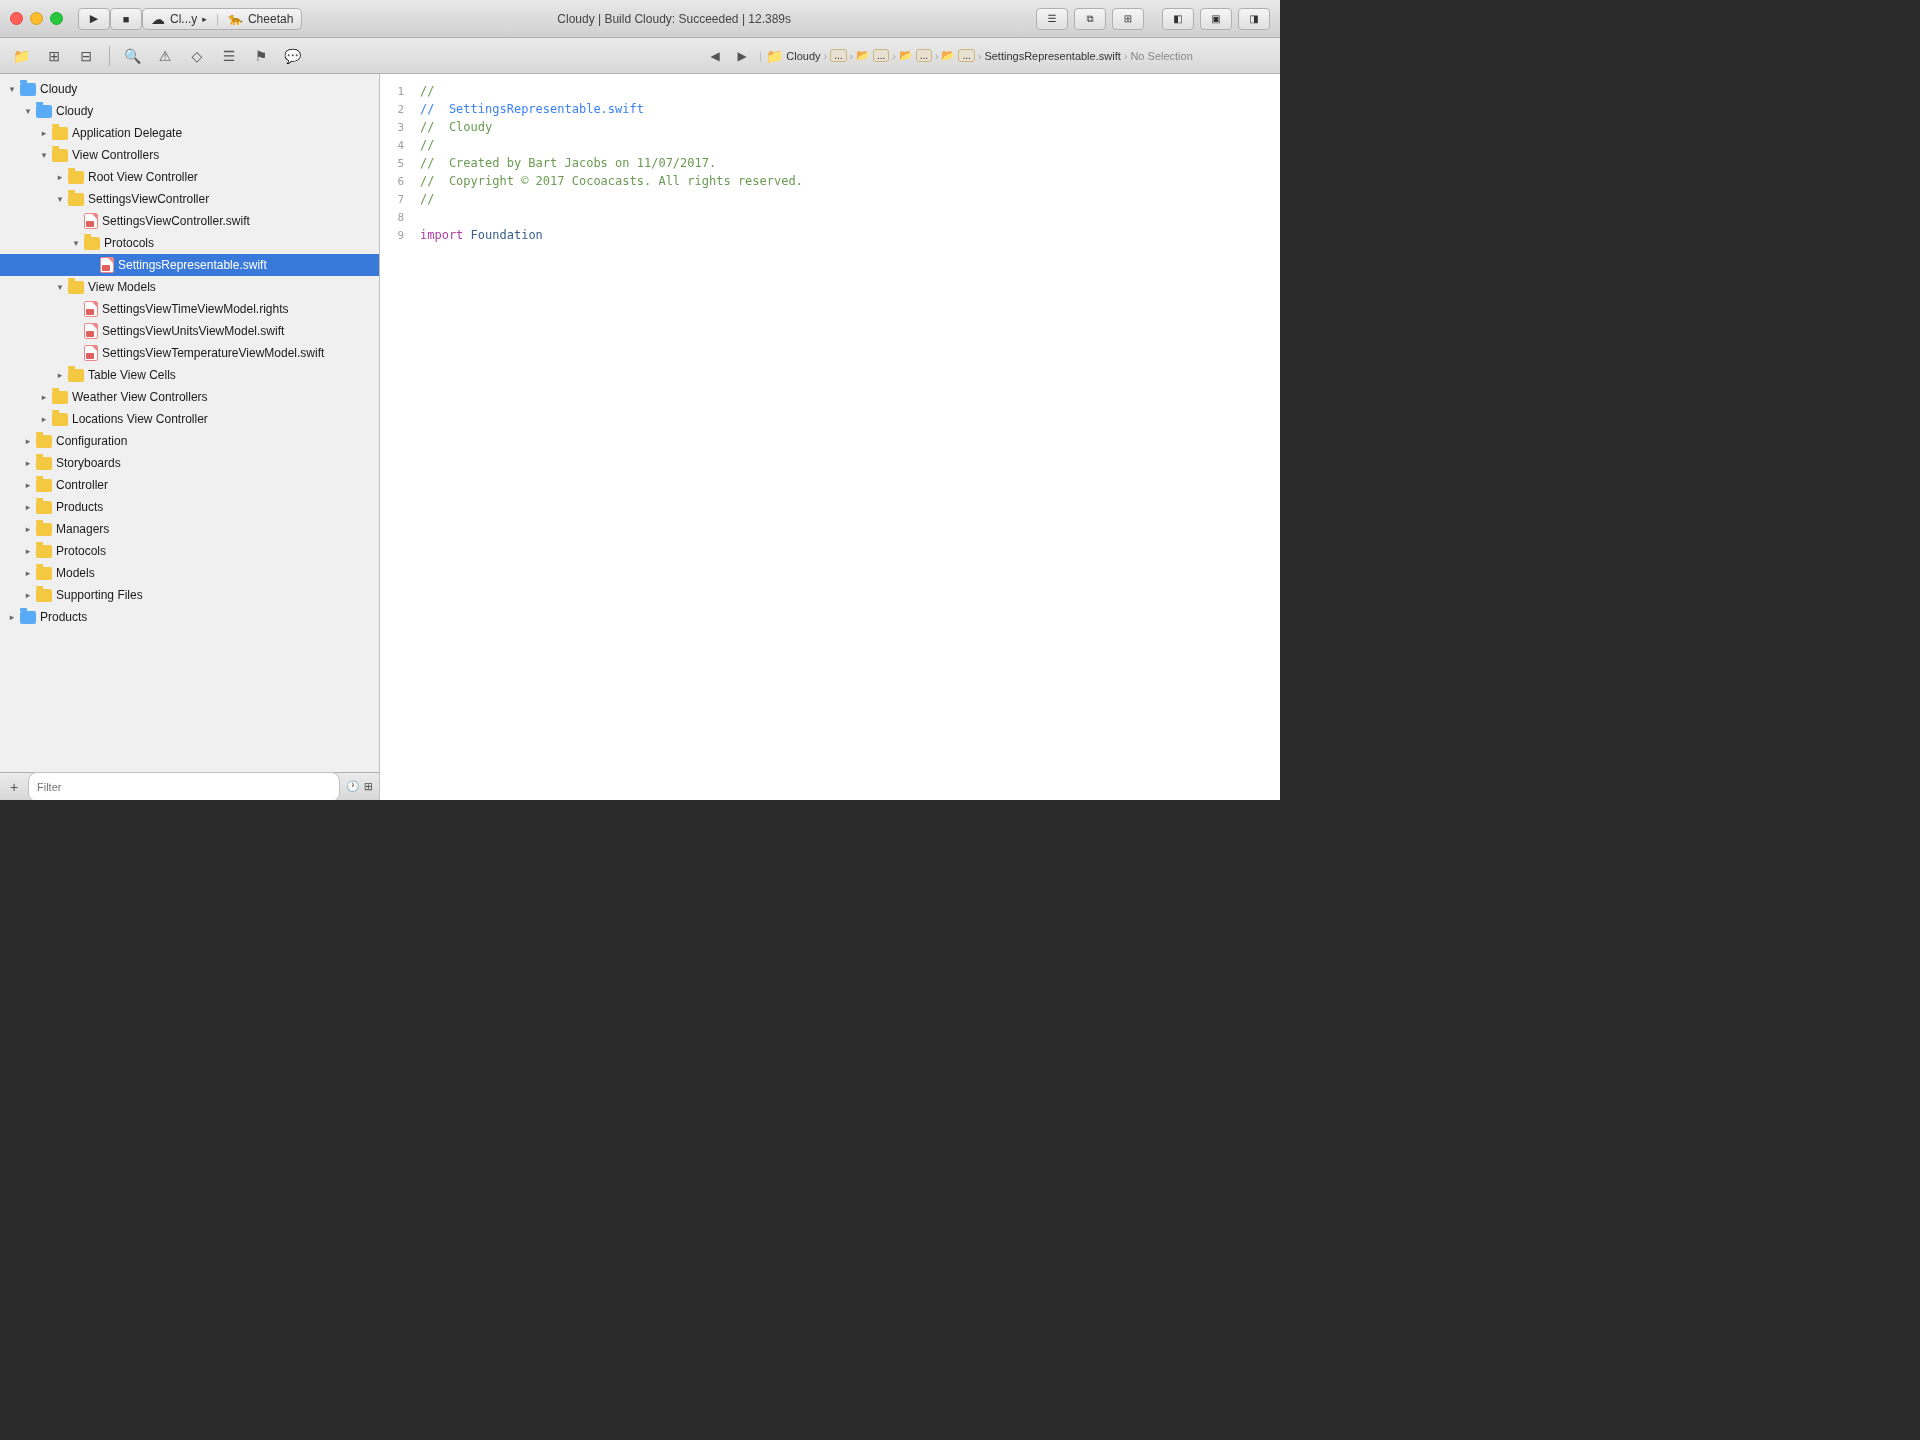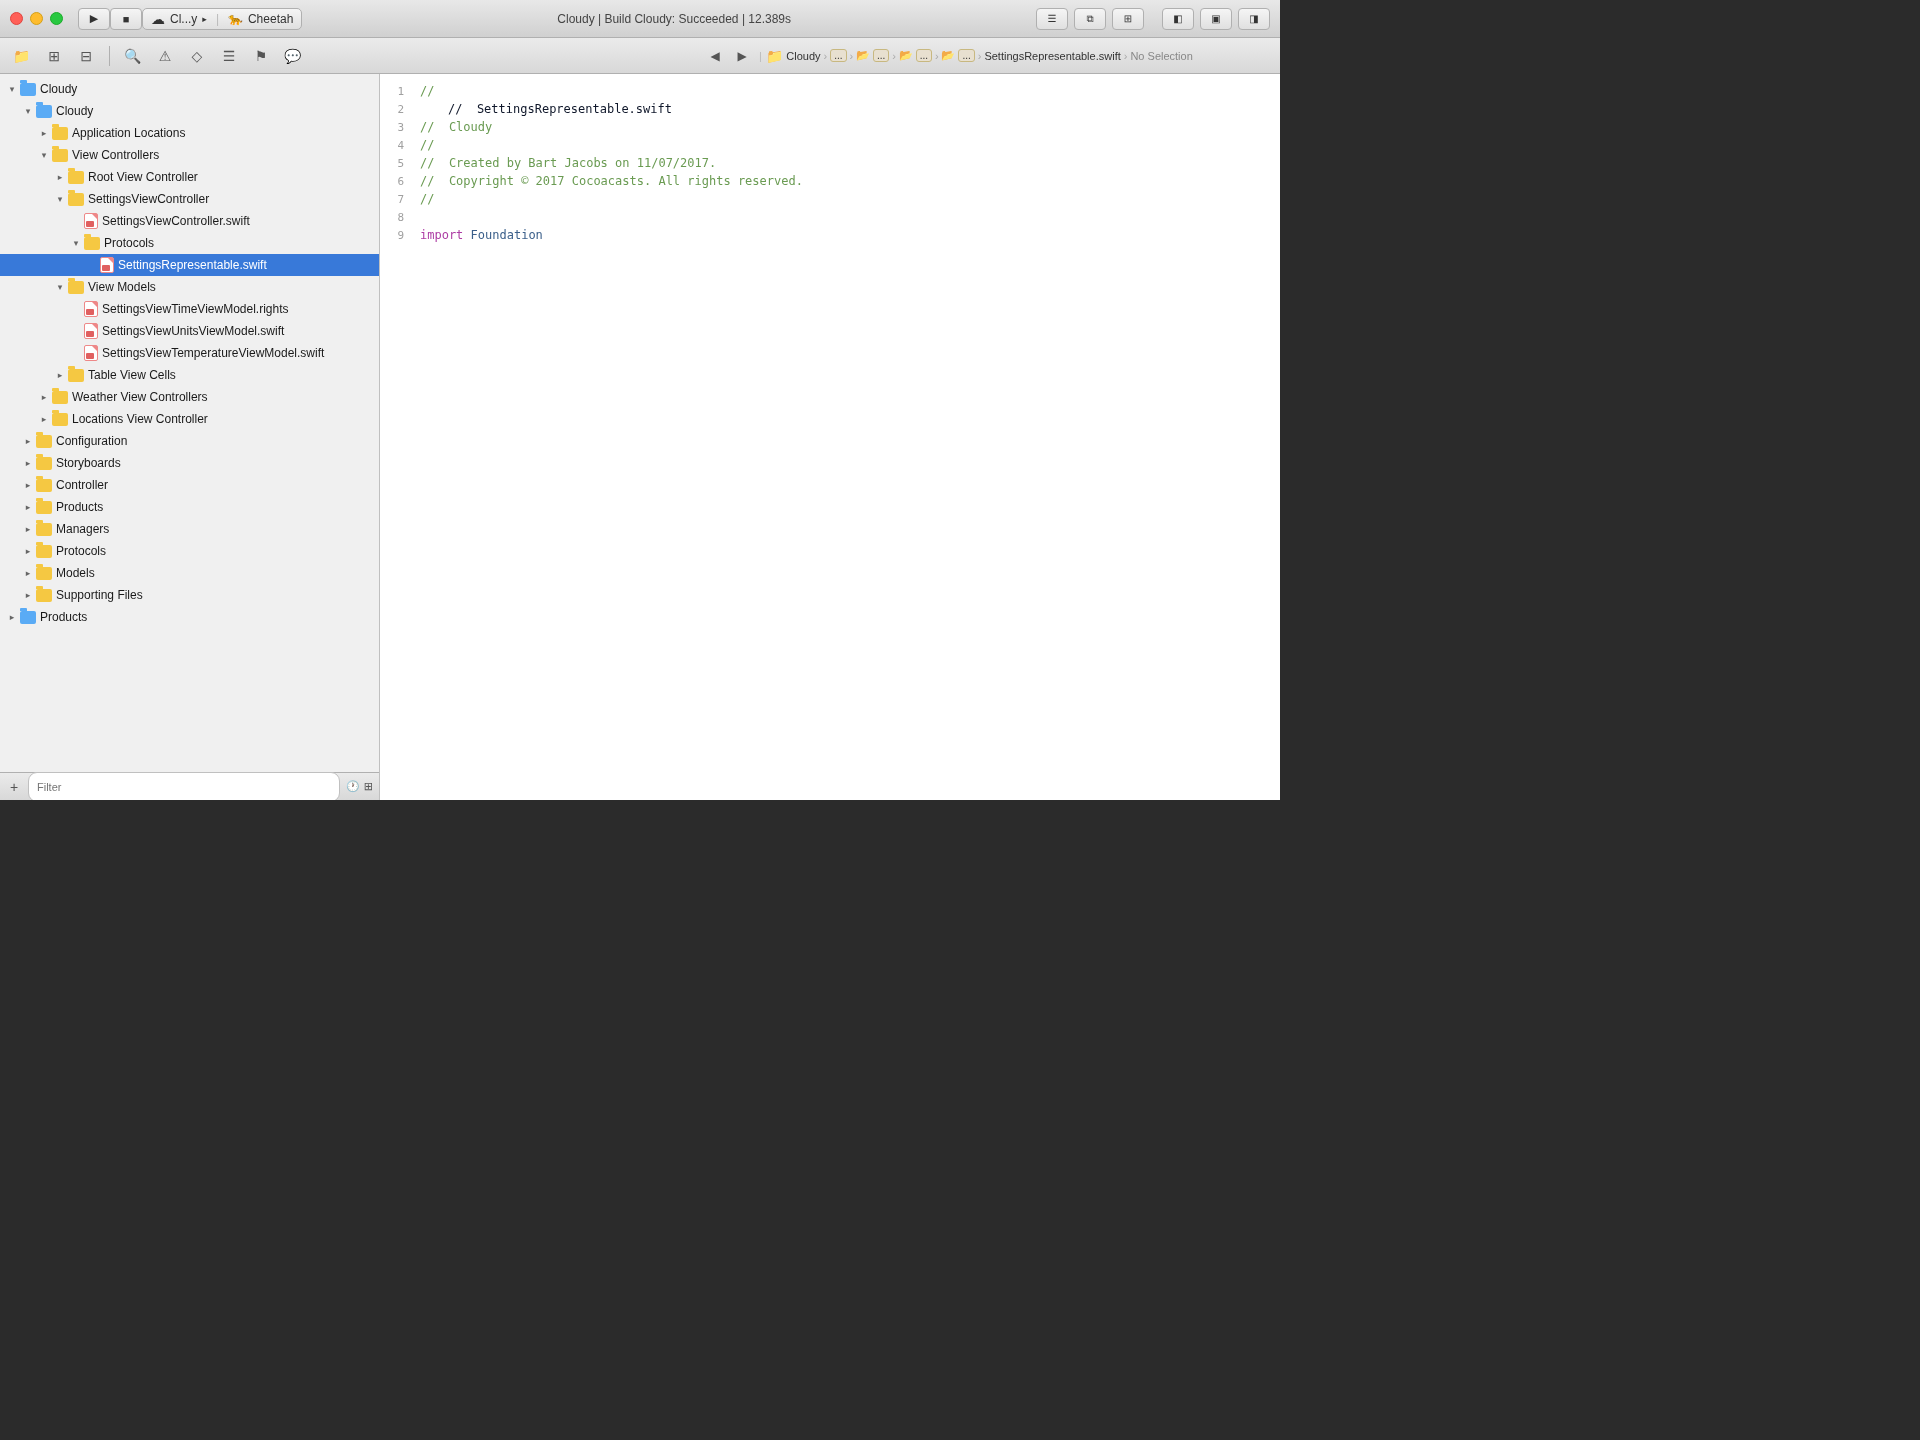--- a/index.html
+++ b/index.html
@@ -415,21 +415,21 @@
         <div class="tree-item">
           <span style="width: 20px; flex-shrink: 0; display: inline-block;"></span>
           <span class="disclosure open"></span>
           <span class="folder-icon blue"></span>
           <span>Cloudy</span>
         </div>
         <div class="tree-item">
           <span style="width: 36px; flex-shrink: 0; display: inline-block;"></span>
           <span class="disclosure closed"></span>
           <span class="folder-icon"></span>
-          <span>Application Locations</span>
+          <span>Application Delegate</span>
         </div>
         <div class="tree-item">
           <span style="width: 36px; flex-shrink: 0; display: inline-block;"></span>
           <span class="disclosure open"></span>
           <span class="folder-icon"></span>
           <span>View Controllers</span>
         </div>
         <div class="tree-item">
           <span style="width: 52px; flex-shrink: 0; display: inline-block;"></span>
           <span class="disclosure closed"></span>
@@ -579,21 +579,21 @@
   </div>
 
   <div class="code-editor">
     <div class="code-content" id="code-content">
         <div class="code-line">
           <span class="line-number">1</span>
           <span class="line-content" style="color: rgb(106, 155, 82);">//</span>
         </div>
         <div class="code-line">
           <span class="line-number">2</span>
-          <span class="line-content" style="color: #0f172a; margin-left: 28px;">//  SettingsRepresentable.swift</span>
+          <span class="line-content" style="color: #3b82f6;">//  SettingsRepresentable.swift</span>
         </div>
         <div class="code-line">
           <span class="line-number">3</span>
           <span class="line-content" style="color: rgb(106, 155, 82);">//  Cloudy</span>
         </div>
         <div class="code-line">
           <span class="line-number">4</span>
           <span class="line-content" style="color: rgb(106, 155, 82);">//</span>
         </div>
         <div class="code-line">

